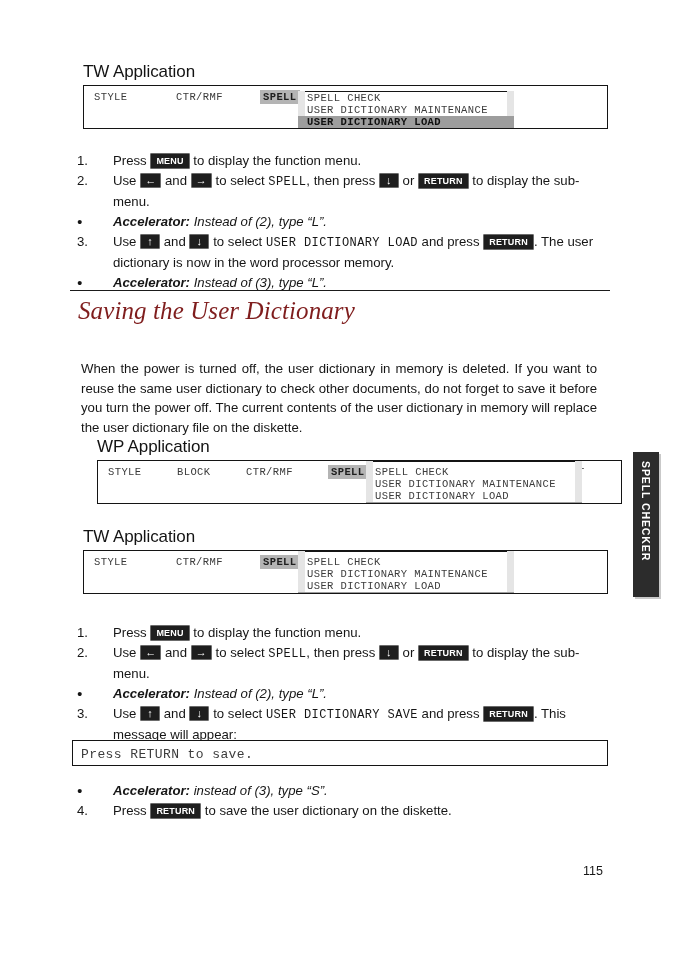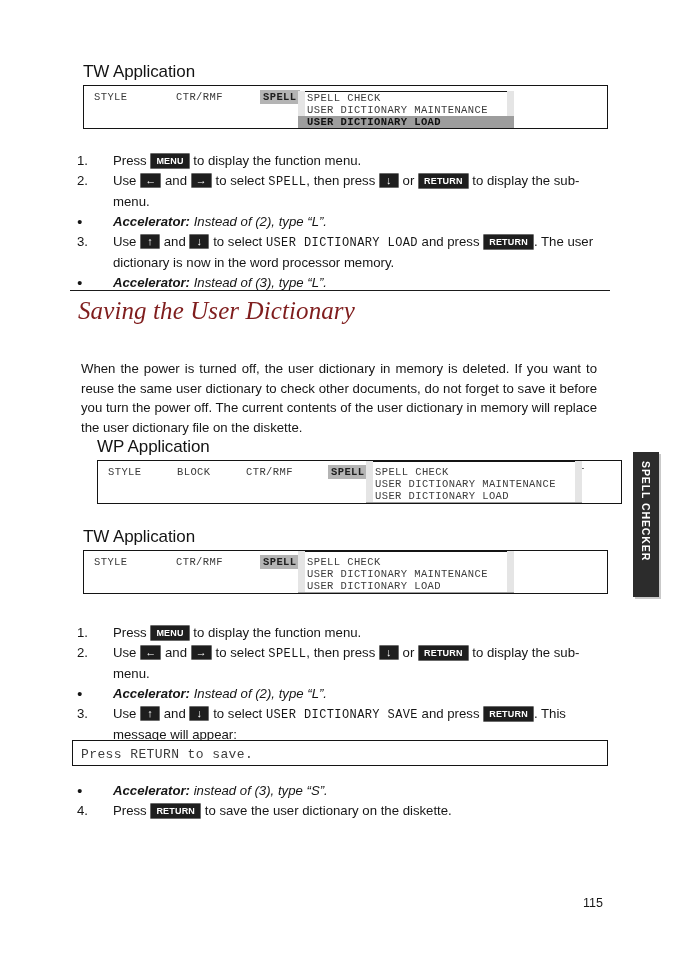--- a/index.html
+++ b/index.html
@@ -374,15 +374,15 @@
     <div class="step">
       <span class="marker">4.</span>
       <span>Press </span><span class="key">RETURN</span><span> to save the user dictionary on the diskette.</span>
     </div>
   </div>
 
   <div class="thumbtab" style="left:633px; top:452px;">
     <span>SPELL CHECKER</span>
   </div>
 
-  <div class="pagenum" style="left:583px; top:896px;">115</div>
+  <div class="pagenum" style="left:583px; top:864px;">115</div>
 
 </div>
 
 </body></html>

